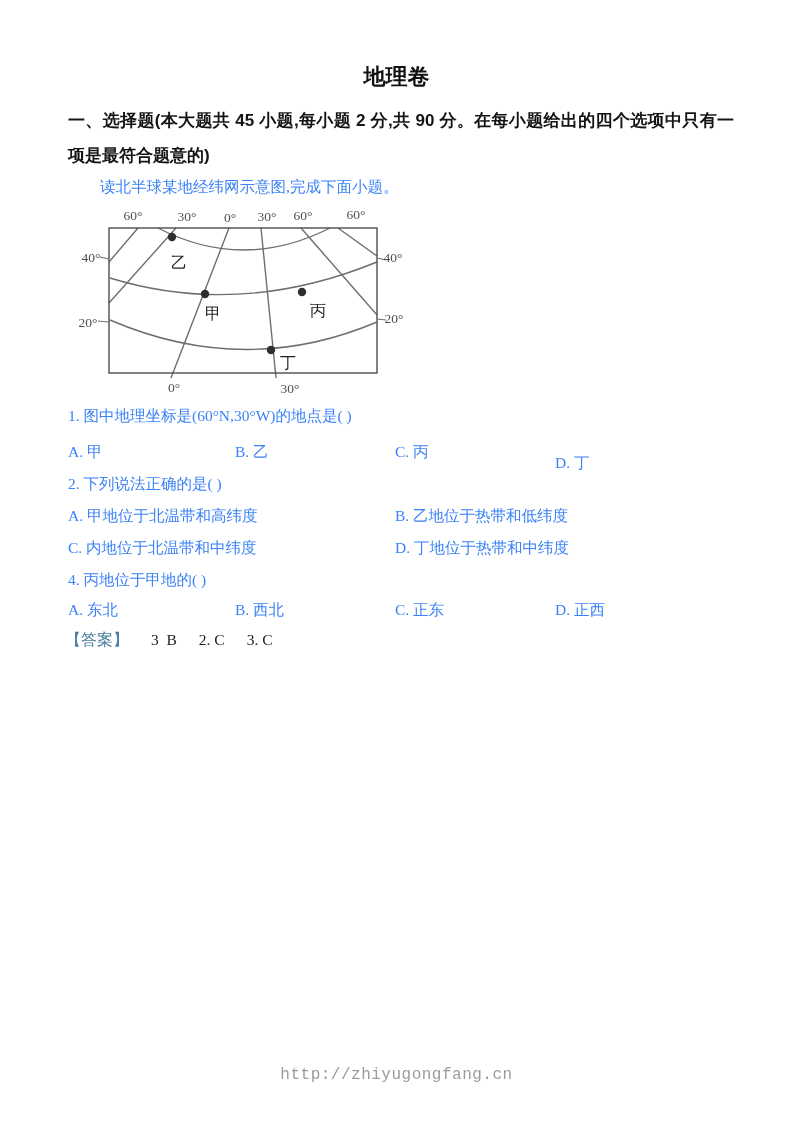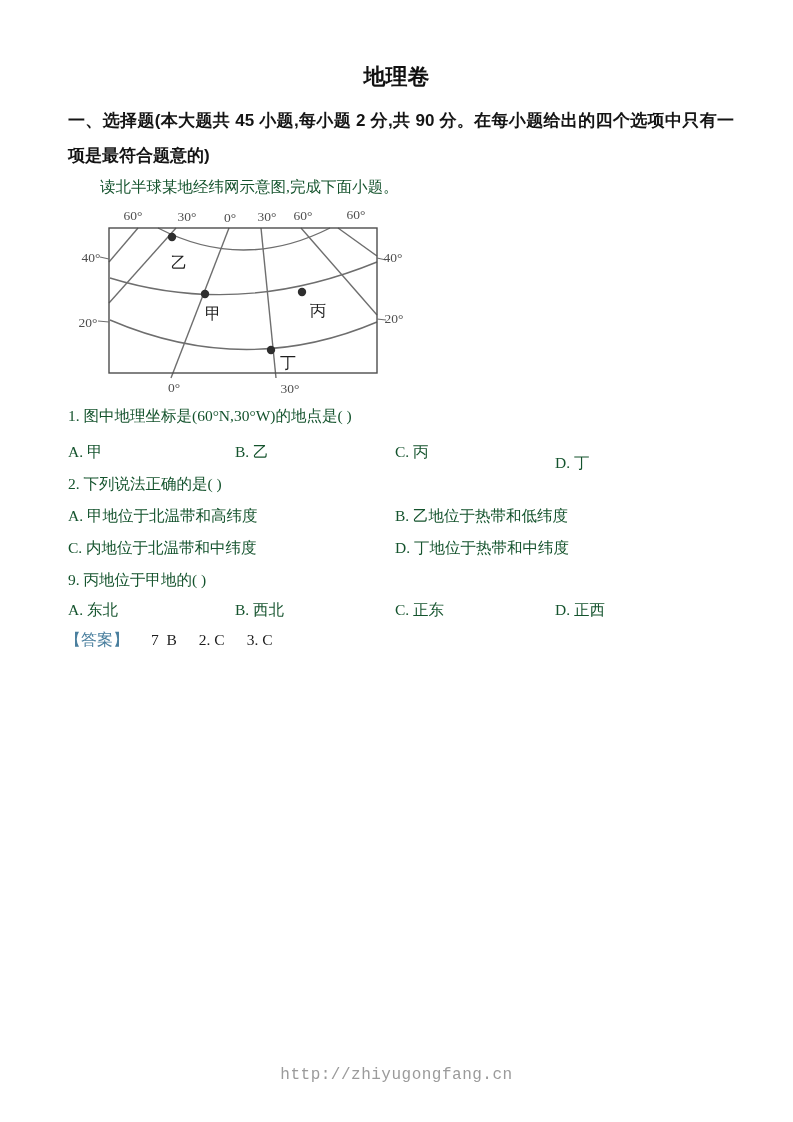--- a/index.html
+++ b/index.html
@@ -12,21 +12,21 @@
   .doc-title {
     left:0; top:62px; width:793px; text-align:center;
     font-family:Liberation Mono, monospace; font-weight:bold; font-size:22px;
     color:#111;
   }
   .section-heading {
     left:68px; top:103px; width:666px;
     font-family:"Liberation Sans", sans-serif; font-weight:bold; font-size:17px;
     line-height:35px; color:#141414; text-align:justify;
   }
-  .body-text { font-size:15.5px; color:#14532d; }
+  .body-text { font-size:15.5px; color:#3b82f6; }
   .intro { left:100px; top:177px; }
   .intro2 { left:100px; top:672px; }
   .qtext { left:68px; }
   .opt { white-space:nowrap; }
   .answer-line { left:65px; top:630px; font-size:15.5px; }
   .answer-tag { font-size:16px; }
   .answer-item { white-space:pre; margin-left:22px; color:#1d1d1d; }
   .answer-item:first-of-type { margin-left:6px; }
   .footer {
     left:0; top:1066px; width:793px; text-align:center;
@@ -108,26 +108,26 @@
   <div class="abs body-text opt" style="left:235px; top:442px;">B. 乙</div>
   <div class="abs body-text opt" style="left:395px; top:442px;text-align:center;">C. 丙</div>
   <div class="abs body-text opt" style="left:555px; top:453px;">D. 丁</div>
 
   <div class="abs body-text qtext" style="top:474px;">2. 下列说法正确的是(    )</div>
   <div class="abs body-text opt" style="left:68px;  top:506px;">A. 甲地位于北温带和高纬度</div>
   <div class="abs body-text opt" style="left:395px; top:506px;">B. 乙地位于热带和低纬度</div>
   <div class="abs body-text opt" style="left:68px;  top:538px;">C. 内地位于北温带和中纬度</div>
   <div class="abs body-text opt" style="left:395px; top:538px;">D. 丁地位于热带和中纬度</div>
 
-  <div class="abs body-text qtext" style="top:570px;">9. 丙地位于甲地的(    )</div>
+  <div class="abs body-text qtext" style="top:570px;">4. 丙地位于甲地的(    )</div>
   <div class="abs body-text opt" style="left:68px;  top:600px;">A. 东北</div>
   <div class="abs body-text opt" style="left:235px; top:600px;text-align:right;">B. 西北</div>
   <div class="abs body-text opt" style="left:395px; top:600px;">C. 正东</div>
   <div class="abs body-text opt" style="left:555px; top:600px;">D. 正西</div>
 
   <div class="abs answer-line">
-    <span class="answer-tag" style="color: rgb(74, 127, 158);">【答案】</span><span class="answer-item">7  B</span><span class="answer-item">2. C</span><span class="answer-item">3. C</span>
+    <span class="answer-tag" style="color: rgb(74, 127, 158);">【答案】</span><span class="answer-item">3  B</span><span class="answer-item">2. C</span><span class="answer-item">3. C</span>
   </div>
 
 
   <div class="abs footer">http://zhiyugongfang.cn</div>
 
 </div>
 
 </body></html>

